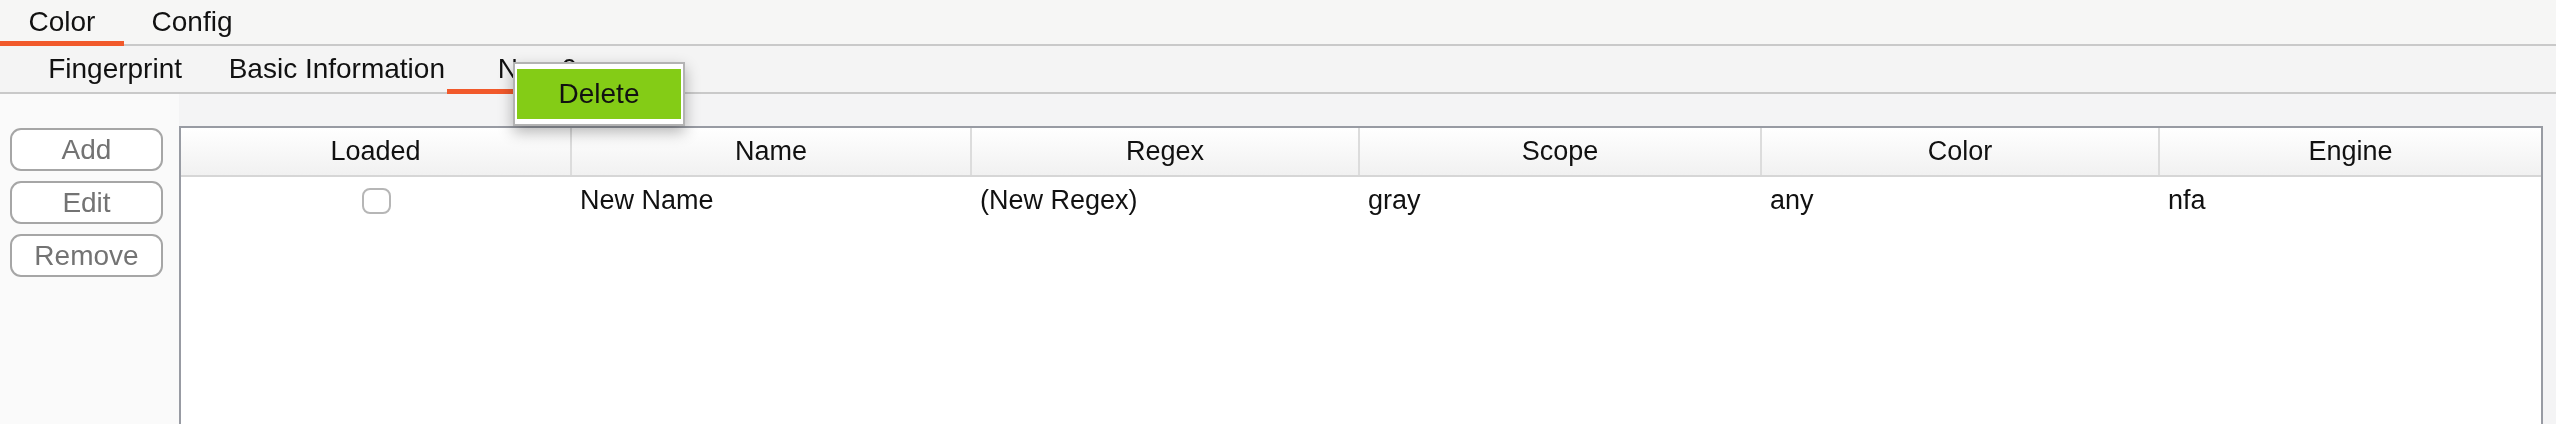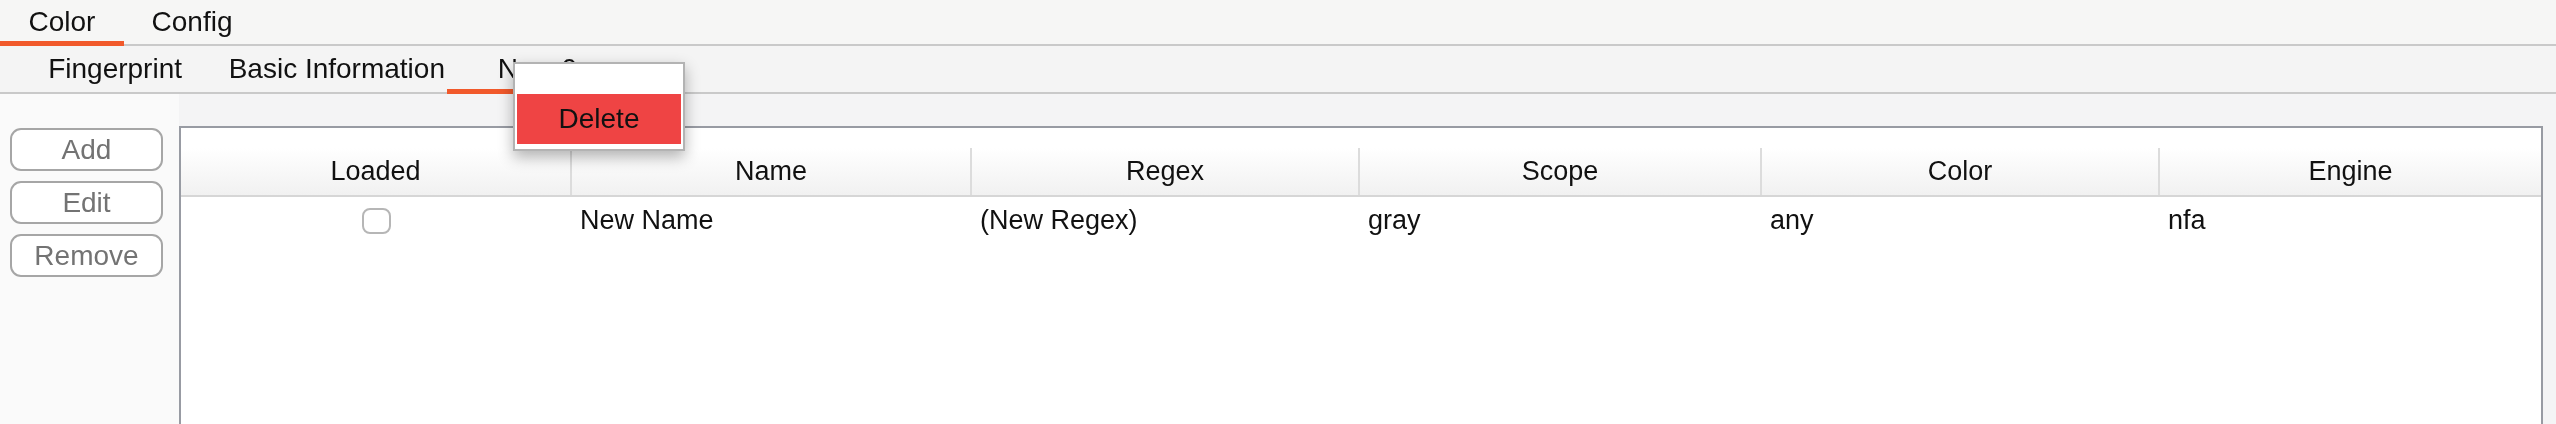--- a/index.html
+++ b/index.html
@@ -79,21 +79,20 @@
     background: #ffffff;
     border: 2px solid #989ba3;
     border-bottom: none;
   }
   .thead {
     display: grid;
     grid-template-columns: 391px 400px 388px 402px 398px 381px;
     height: 49px;
     background: linear-gradient(#ffffff, #f1f1f1);
     border-bottom: 2px solid #d6d6d6;
-    margin-top: 20px;
   }
   .th {
     display: flex; align-items: center; justify-content: center;
     font-size: 27px;
     border-right: 2px solid #dcdcdc;
     overflow: hidden;
   }
   .th:last-child { border-right: none; }
   .trow {
     display: grid;
@@ -122,21 +121,21 @@
     border: 2px solid #b3b3b3;
     padding: 5px 2px;
     z-index: 20;
     box-shadow: 0 6px 14px rgba(0,0,0,0.30);
   }
   .menu-item {
     height: 50px;
     display: flex; align-items: center; justify-content: center;
     font-size: 28px;
   }
-  .menu-item.highlighted { background: #ef4444; margin-top: 25px; }
+  .menu-item.highlighted { background: #84cc16; }
 </style>
 </head>
 <body>
 
 <div class="tabbar1">
   <div class="tab1 w-rules selected">
     <span>Color</span>
   </div>
   <div class="tab1 w-config">
     <span>Config</span>

